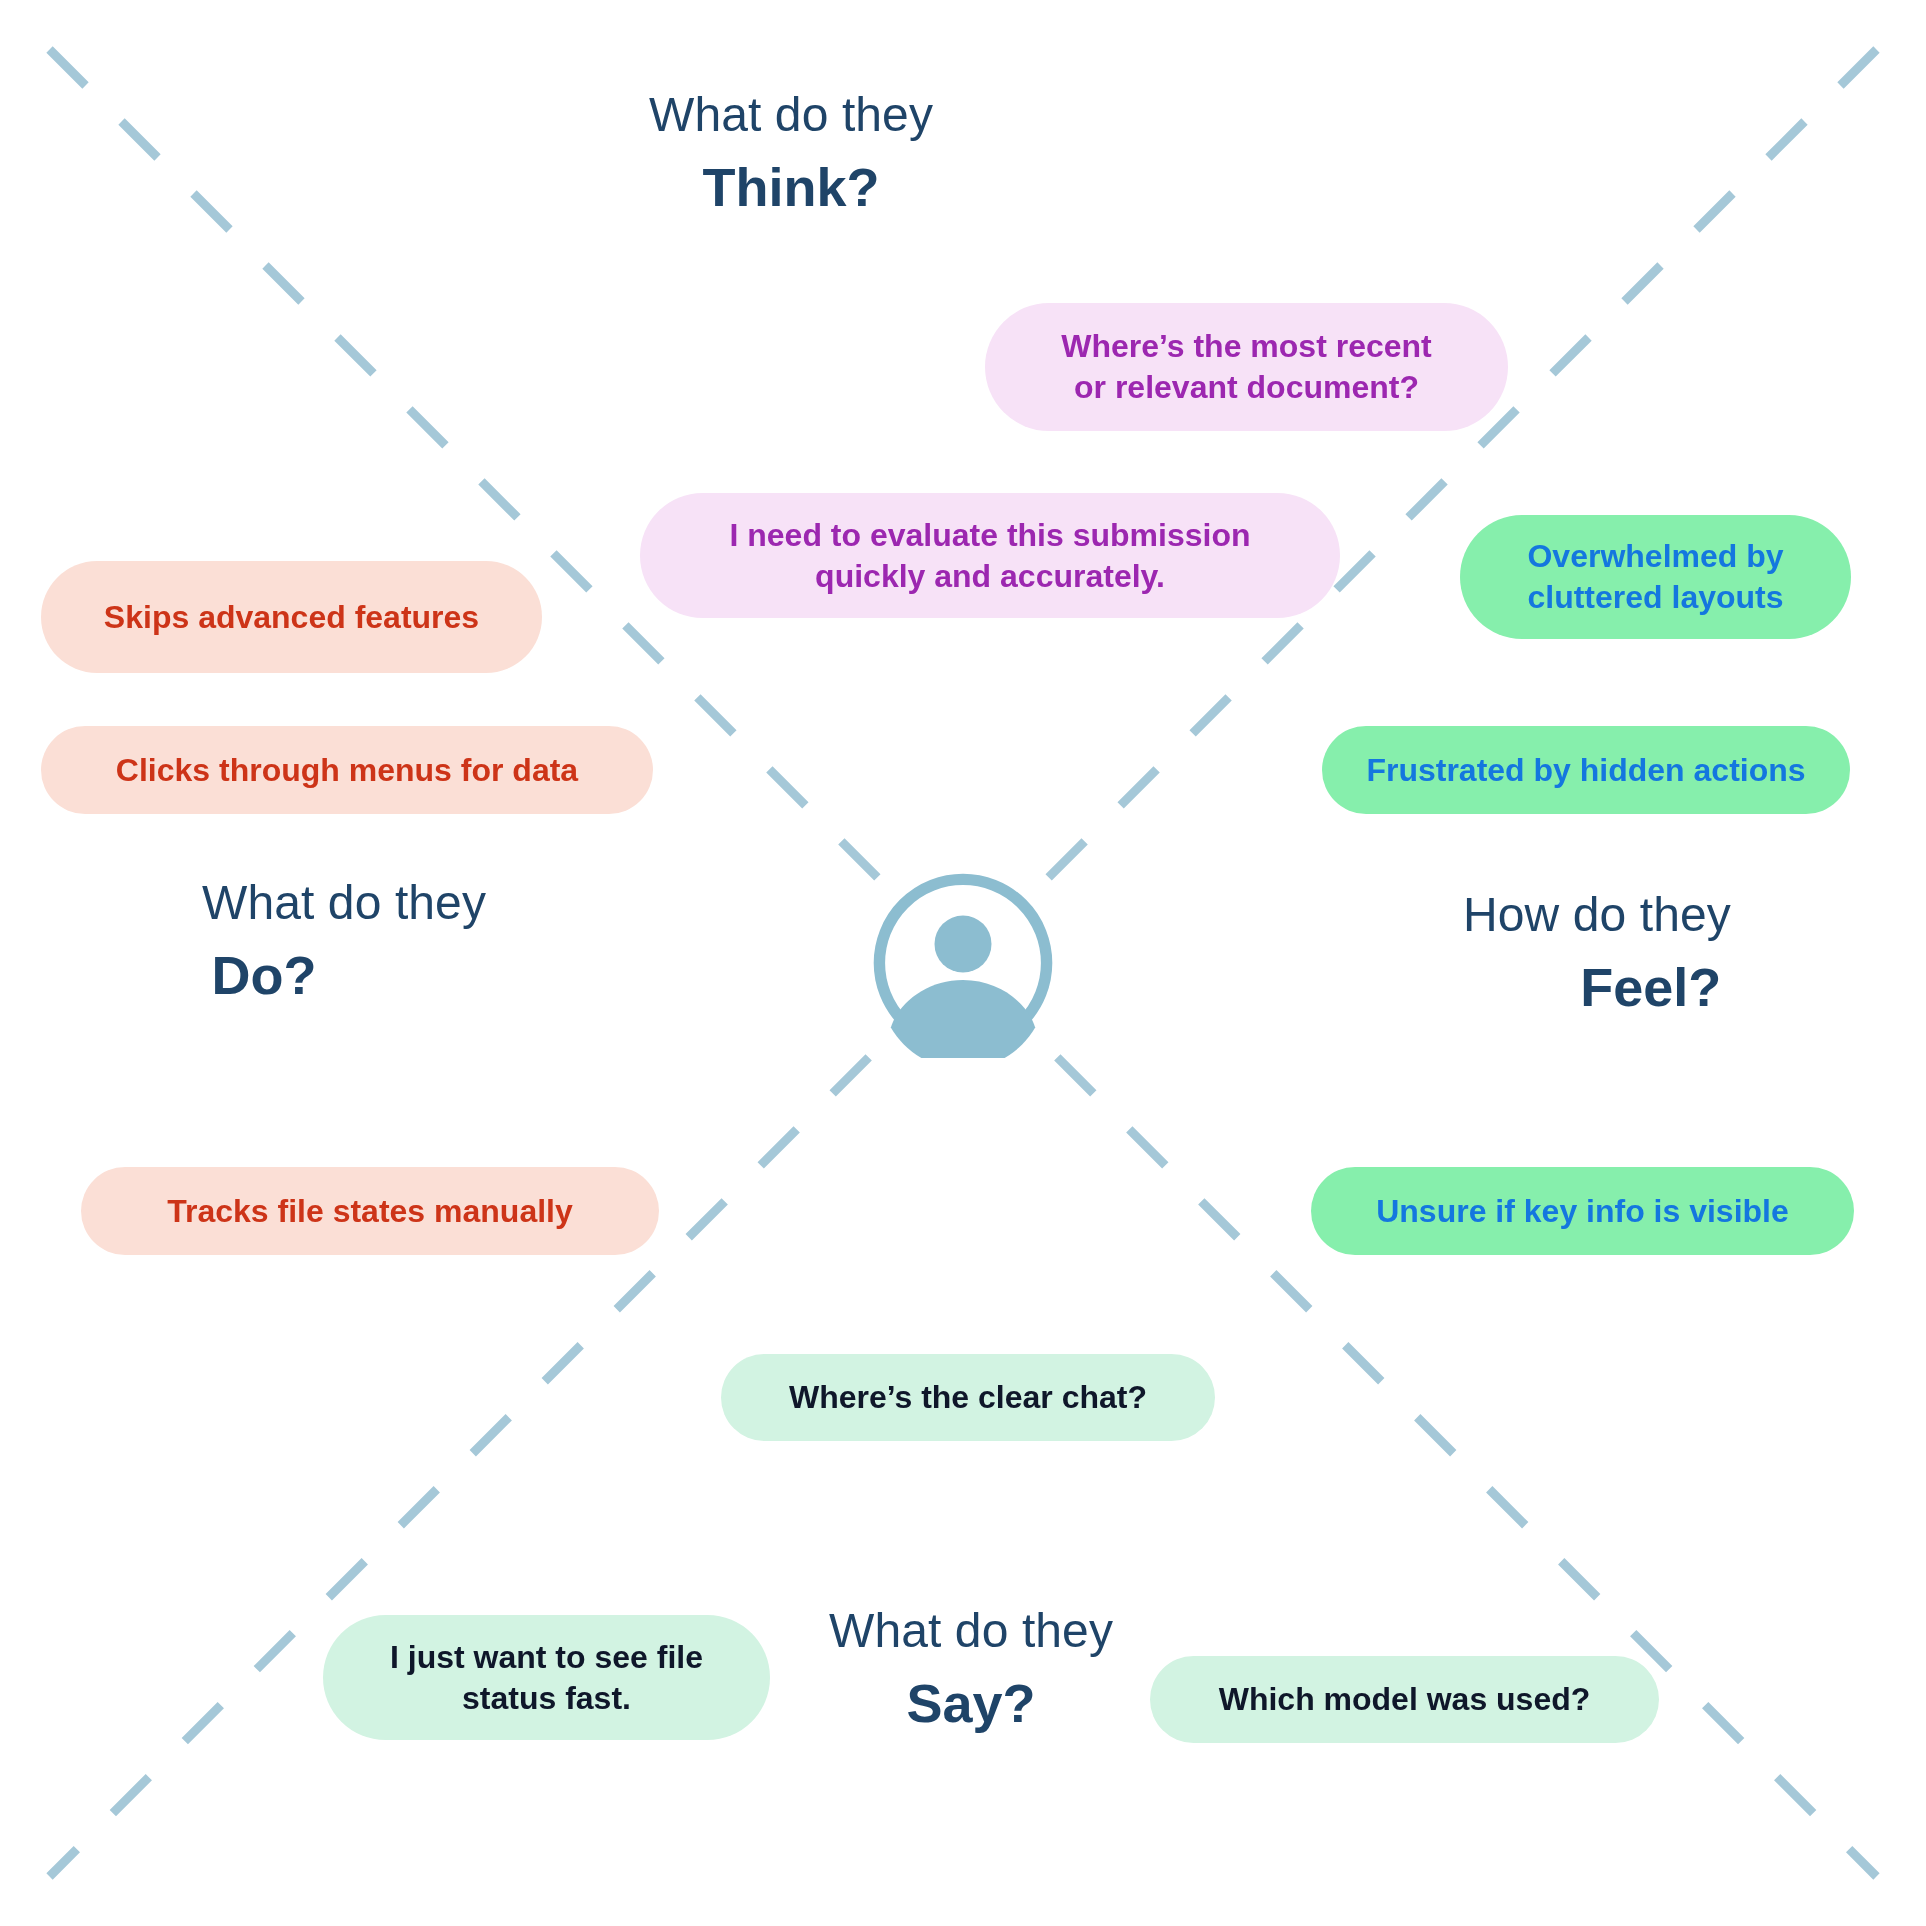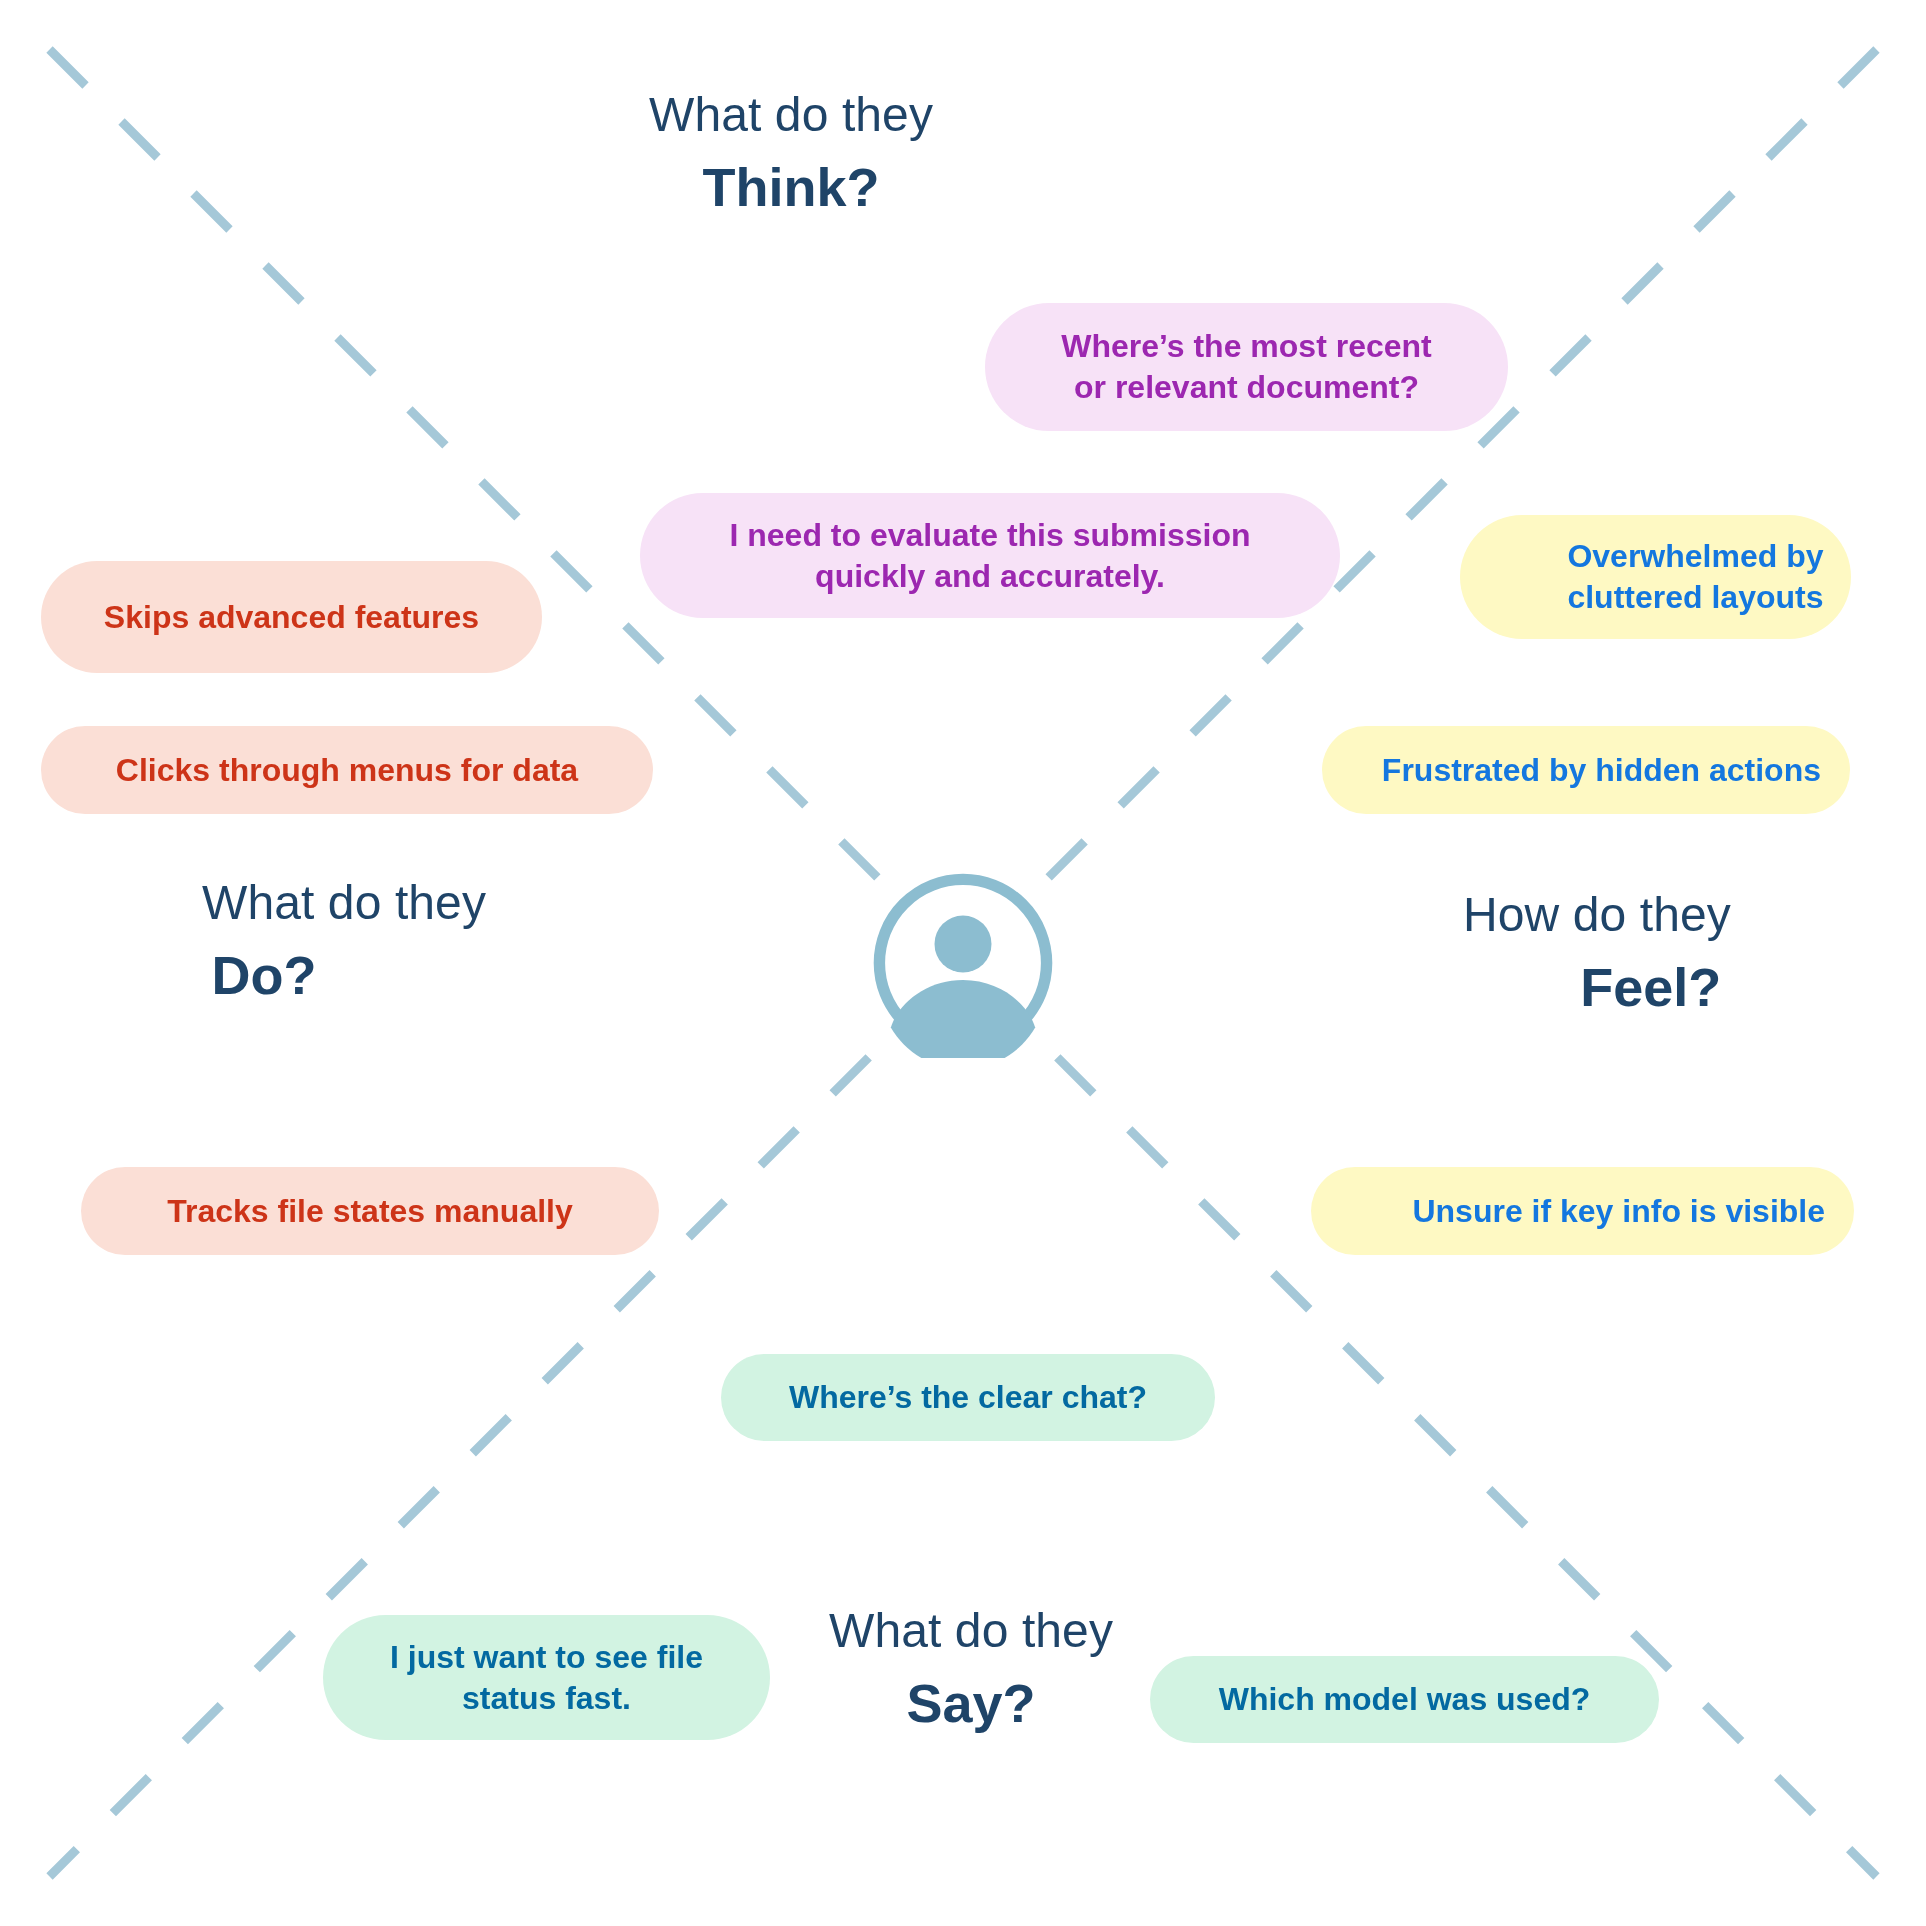--- a/index.html
+++ b/index.html
@@ -77,22 +77,22 @@
     border-radius: 687px;
     font-weight: 700;
     line-height: 1.28;
     box-sizing: border-box;
   }
   .bubble.one-line { font-size: 32px; }
   .bubble.two-line { font-size: 32px; }
 
   .c-think { background: #f7e2f7; color: #9c27b0; }
   .c-do    { background: #fbdfd6; color: #cd3418; }
-  .c-feel  { background: #fef9c3; color: #1477df; justify-content: flex-end; }
-  .c-say   { background: #d2f3e2; color: #0369a1; }
+  .c-feel  { background: #86efac; color: #1477df; }
+  .c-say   { background: #d2f3e2; color: #0f172a; }
 
   
   #b-think-1 { left: 460px;  top: 297px;  width: 482px; height: 132px; padding: 0 27.5px; }
   #b-think-2 { left: 985px; top: 303px;  width: 523px; height: 128px; padding: 0 27.5px; }
   #b-think-3 { left: 640px;  top: 493px;  width: 700px; height: 125px; padding: 0 30px; }
 
   
   #b-do-1 { left: 41px;  top: 561px;  width: 501px; height: 112px; padding: 0 29px; }
   #b-do-2 { left: 41px;  top: 726px; width: 612px; height: 88px; padding: 0 29px; }
   #b-do-3 { left: 81px; top: 1167px; width: 578px; height: 88px; padding: 0 29px; }

